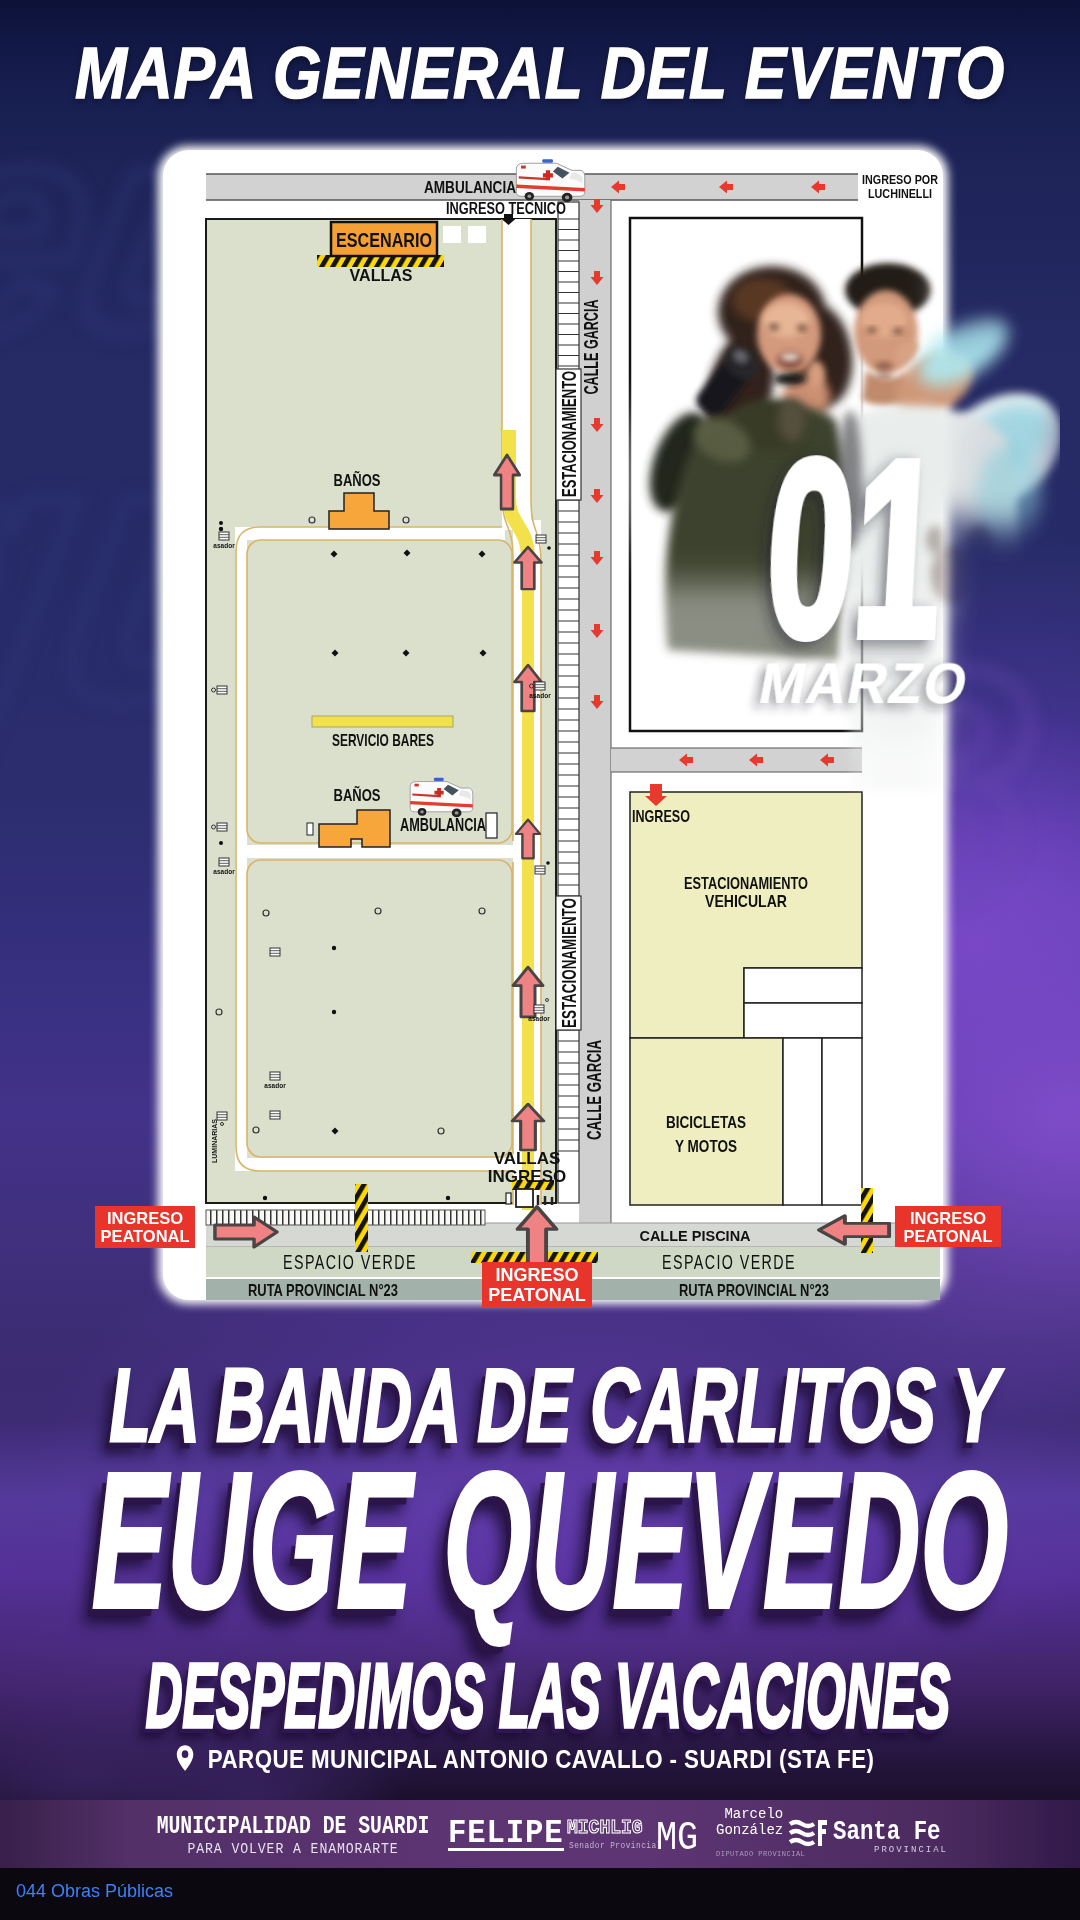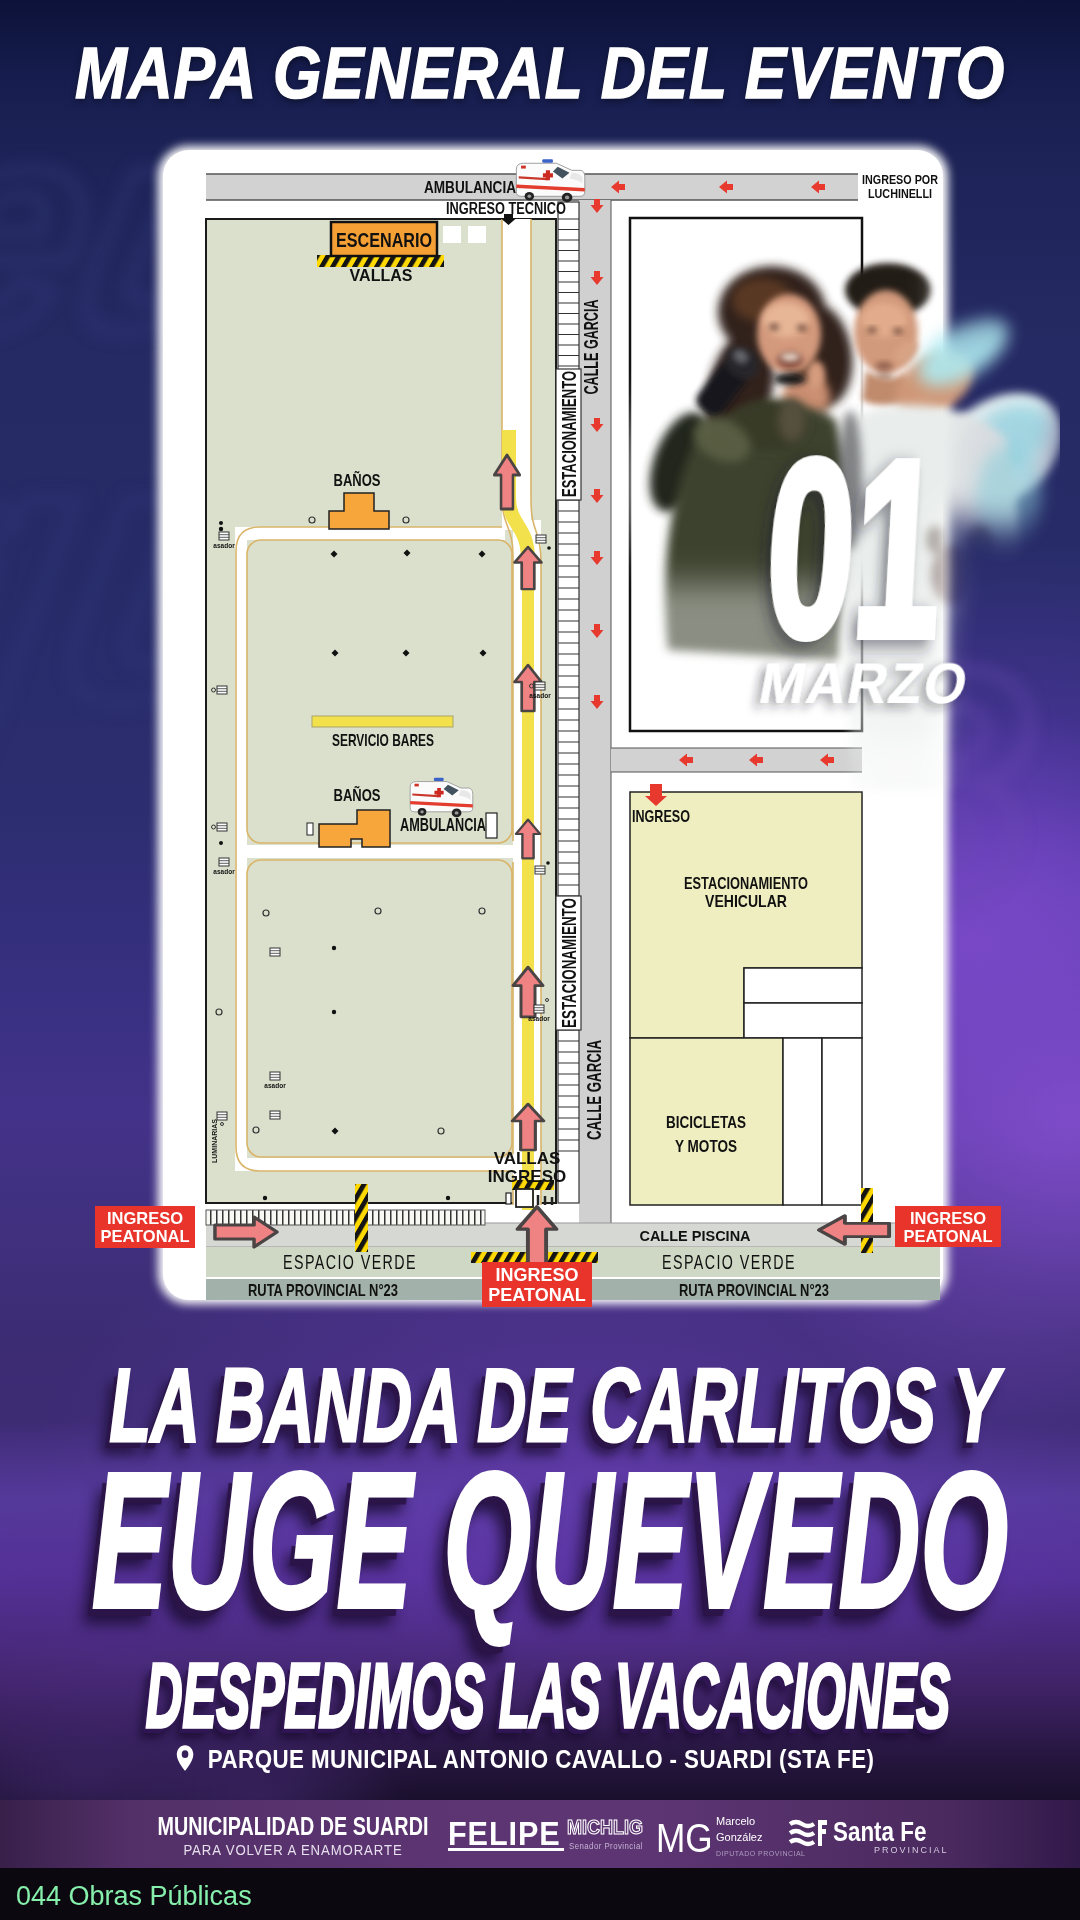--- a/index.html
+++ b/index.html
@@ -36,27 +36,27 @@
     transform:translateX(-50%) scaleX(0.585);
     text-shadow:-11px 9px 1px rgba(43,20,72,0.95), -19px 17px 18px rgba(24,10,44,0.8);}
   #line3{left:548px;top:1650px;font-size:91px;-webkit-text-stroke:3.5px #fff;
     transform:translateX(-50%) scaleX(0.559);
     text-shadow:-7px 6px 1px rgba(48,22,84,0.95), -12px 11px 12px rgba(24,10,44,0.8);}
   #locline{top:1744px;left:525px;width:max-content;color:#fff;line-height:1.2;
     font-size:26px;font-weight:bold;letter-spacing:0.5px;
     transform:translateX(-50%) scaleX(0.86);}
   
   #fbar{left:0;top:1800px;width:1080px;height:68px;
-    background:linear-gradient(90deg,#38204a 0%,#533068 12%,#5d3573 45%,#5d3573 60%,#4a2a5e 88%,#31194a 100%);}
+    background:linear-gradient(90deg,#38204a 0%,#533068 12%,#5d3573 45%,#5d3573 60%,#4a2a5e 88%,#31194a 100%);font-family:Liberation Mono, monospace;}
   #fbar .t1{position:absolute;left:293px;top:13px;color:#fff;width:max-content;line-height:1;
     font-weight:bold;font-size:26px;transform:translateX(-50%) scaleX(0.76);letter-spacing:0px;white-space:nowrap;}
   #fbar .t2{position:absolute;left:293px;top:42px;color:#e8e0ee;width:max-content;line-height:1;
     font-size:15px;transform:translateX(-50%) scaleX(0.88);letter-spacing:1px;white-space:nowrap;}
   #botstrip{left:0;top:1868px;width:1080px;height:52px;background:#0b080f;}
-  #credit{left:16px;top:1881px;color:#86efac;font-size:27px;}
+  #credit{left:16px;top:1881px;color:#3b82f6;font-size:18px;}
 </style>
 </head>
 <body>
 
 <div id="bg" class="abs"></div>
 
 <svg class="abs" style="left:0;top:0" width="1080" height="1920" viewBox="0 0 1080 1920">
   <g fill="none" stroke="#49519e" stroke-width="12" opacity="0.45" style="filter:blur(8px)">
     <text x="-30" y="330" font-size="300" font-style="italic" font-weight="bold" stroke="#343a7c" fill="none" transform="skewX(-12)">euge</text>
     <text x="-60" y="700" font-size="380" font-style="italic" font-weight="bold" stroke="#31367a" fill="none" transform="skewX(-10)">quev</text>
@@ -549,21 +549,21 @@
 
   <div class="t1">MUNICIPALIDAD DE SUARDI</div>
   <div class="t2">PARA VOLVER A ENAMORARTE</div>
 
   <div style="position:absolute;left:448px;top:14px;color:#fff;font-weight:bold;font-size:34px;letter-spacing:1px;transform:scaleX(0.9);transform-origin:left;">FELIPE</div>
   <div style="position:absolute;left:448px;top:48px;width:116px;height:3px;background:#fff;"></div>
   <div style="position:absolute;left:567px;top:16px;font-size:20px;font-weight:bold;color:transparent;-webkit-text-stroke:1.1px #fff;letter-spacing:0px;transform:scaleX(0.9);transform-origin:left;">MICHLIG</div>
   <div style="position:absolute;left:569px;top:41px;font-size:8.5px;color:#c4b4d2;letter-spacing:0.5px;transform:scaleX(0.92);transform-origin:left;">Senador Provincial</div>
 
   <div style="position:absolute;left:656px;top:16px;color:#fff;font-size:40px;font-weight:normal;transform:scaleX(0.88);transform-origin:left;">MG</div>
-  <div style="position:absolute;left:716px;top:13px;color:#fff;font-size:11px;line-height:16px;">Marcelo<br>González</div>
+  <div style="position:absolute;left:716px;top:6px;color:#fff;font-size:14px;line-height:16px;text-align:right;">Marcelo<br>González</div>
   <div style="position:absolute;left:716px;top:50px;color:#ad9cc0;font-size:7px;letter-spacing:0.5px;">DIPUTADO PROVINCIAL</div>
 
   <svg style="position:absolute;left:788px;top:17px;" width="40" height="36" viewBox="0 0 40 36">
     <g stroke="#fff" stroke-width="4.5" fill="none">
       <path d="M2,7 q6,-4 12,0 q6,4 12,0"></path>
       <path d="M2,16 q6,-4 12,0 q6,4 12,0"></path>
       <path d="M2,25 q6,-4 12,0 q6,4 12,0"></path>
     </g>
     <path d="M30,3 h9 v5 h-5 v4 h4 v5 h-4 v12 h-4 z" fill="#fff"></path>
   </svg>

